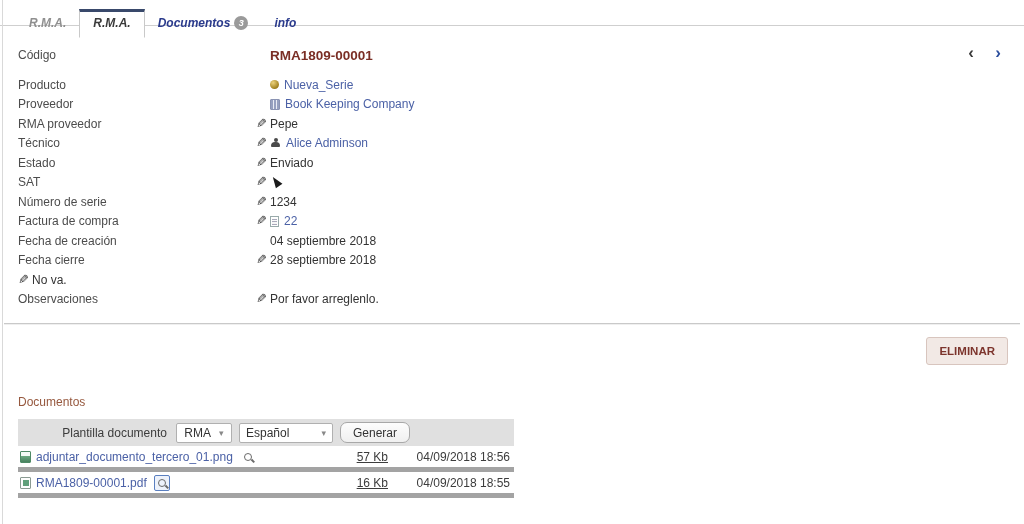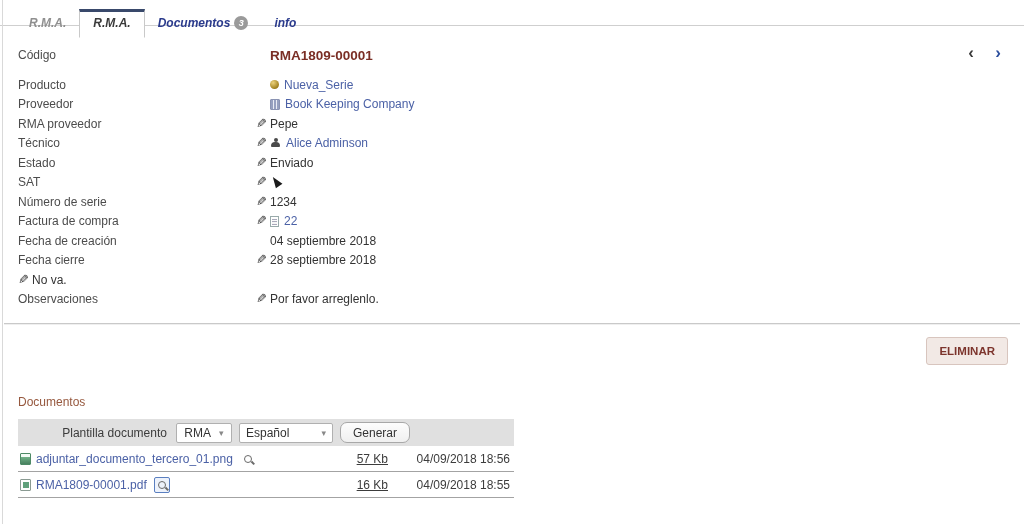--- a/index.html
+++ b/index.html
@@ -52,21 +52,21 @@
   .docs { margin:30px 0 0 18px; width:496px; }
   .docs-title { color:#96583e; margin-bottom:10px; }
   .docs-toolbar { background:#e0e0e0; height:27px; display:flex; align-items:center; justify-content:flex-end; padding-right:104px; gap:7px; }
   .toolbar-label { color:#3c3c3c; margin-right:2px; }
   .select { background:#fff; border:1px solid #b0b0b0; border-radius:2px; height:20px; display:inline-flex; align-items:center; justify-content:space-between; padding:0 6px; cursor:pointer; color:#333; }
   .select .arrow { color:#888; font-size:9px; margin-left:8px; }
   .select-template { width:56px;justify-content:center; }
   .select-lang { width:94px; }
   .btn-generar { background:linear-gradient(#fdfdfd,#f0f0f0); border:1px solid #a8a8a8; border-radius:7px; height:21px; padding:0 12px; font-size:12px; color:#333; cursor:pointer; font-family:"Liberation Sans", sans-serif; }
 
-  .doc-row { display:flex; align-items:center; height:26px; border-bottom:1px solid #a3a3a3; padding:0 4px 0 2px; }
+  .doc-row { display:flex; align-items:center; height:26px; border-bottom:5px solid #a3a3a3; padding:0 4px 0 2px; }
   .doc-name-cell { flex:1; display:flex; align-items:center; overflow:hidden; }
   .doc-size { width:95px; text-align:right; color:#3c3c3c; flex:none; padding-right:4px;text-decoration:underline; }
   .doc-date { width:118px; text-align:right; color:#3c3c3c; flex:none; }
   .file-icon { width:11px; height:12px; border-radius:1px; margin-right:5px; flex:none; }
   .file-icon.image { border:1px solid #4e8a66; background:linear-gradient(#f4fbf6 35%, #6fae85 35%, #48815f); }
   .file-icon.pdf { border:1px solid #8a9a92; background:#fdfdfd; position:relative; }
   .file-icon.pdf:after { content:""; position:absolute; left:1.5px; top:2px; width:6px; height:6px; background:#5f9f7a; }
   .zoom-wrap { margin-left:7px; display:inline-flex; align-items:center; justify-content:center; width:16px; height:16px; flex:none; cursor:pointer; }
   .zoom-wrap.boxed { border:1px solid #5a7fc0; background:#edf2fb; border-radius:2px; }
   .zoom-icon { position:relative; width:8px; height:8px; border:1.5px solid #6a6a6a; border-radius:50%; display:inline-block; }

